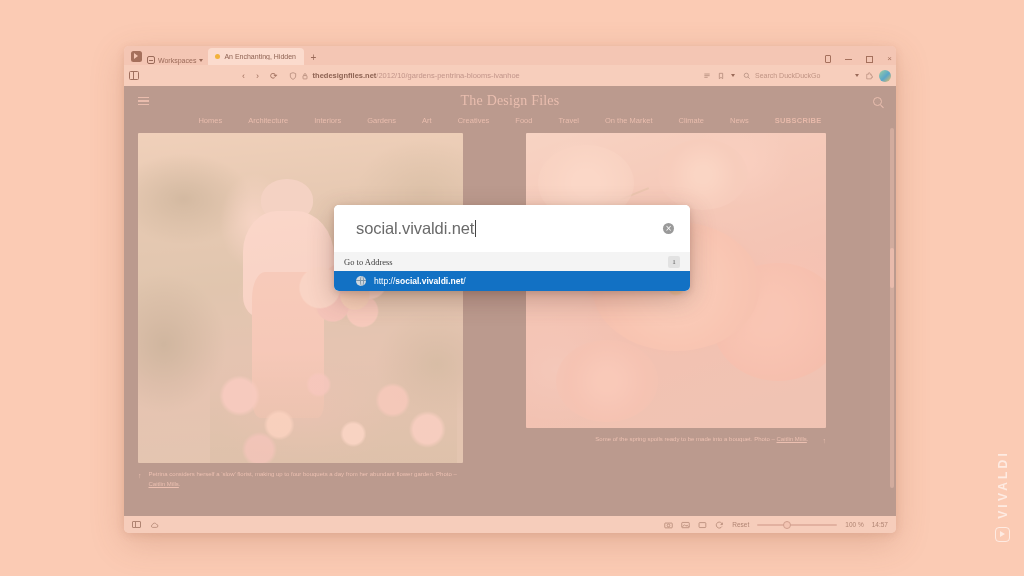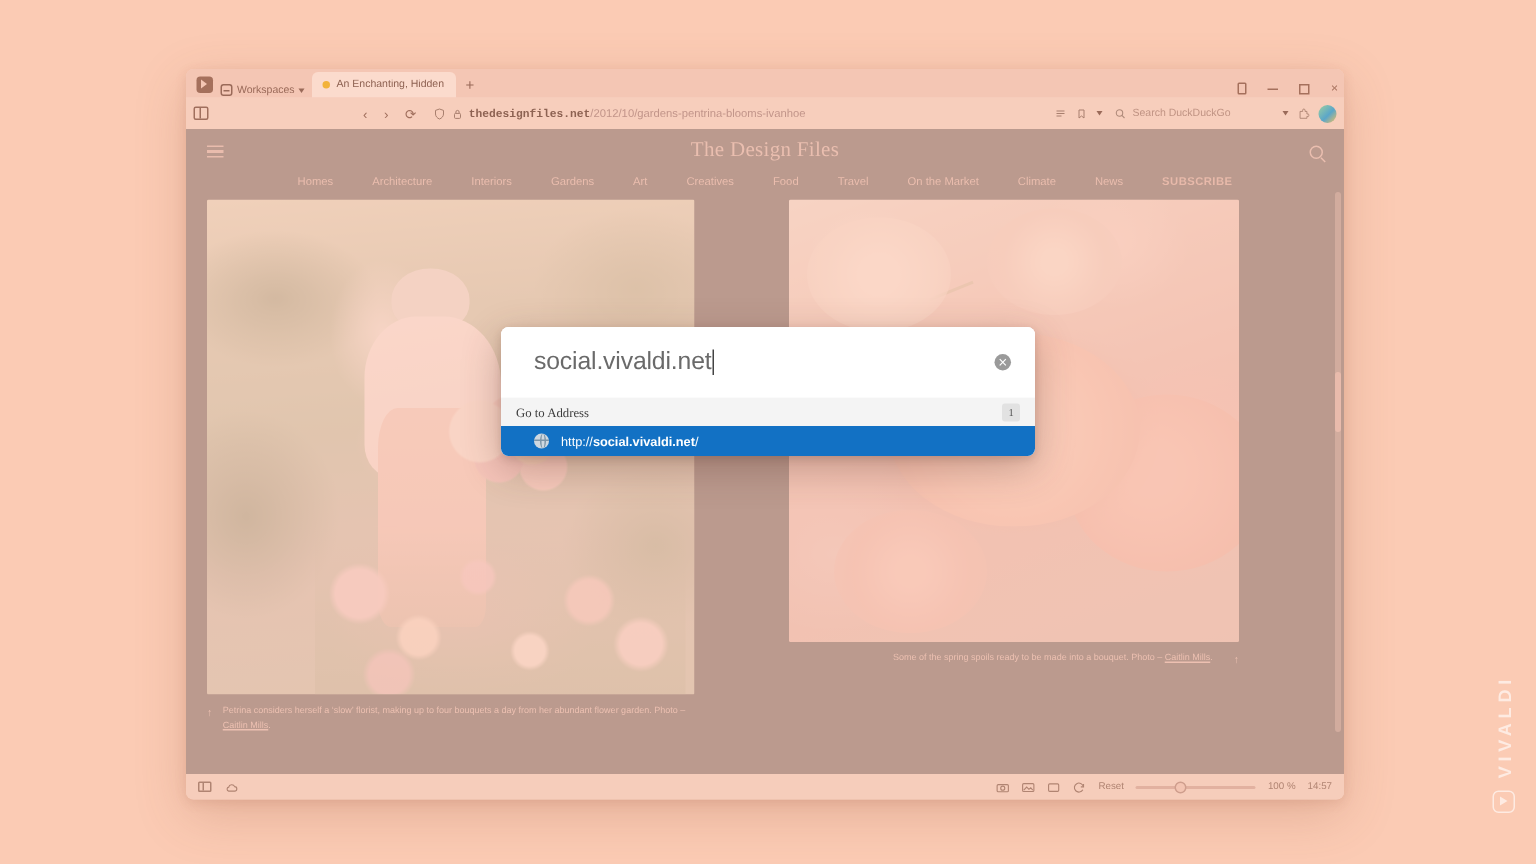--- a/index.html
+++ b/index.html
@@ -170,21 +170,21 @@
   #nav-group { display: flex; align-items: center; gap: 11px; margin-left: 96px; }
   #url-field {
     flex: 1;
     height: 14px;
     display: flex; align-items: center; gap: 4px;
     font-size: 7.5px;
     color: #c09484;
     margin-left: 4px;
   }
   #url-field .url-text { color: #c2958a; }
-  #url-field .url-text b { color: #8d6252; font-weight: 700; font-family: Liberation Mono, monospace; }
+  #url-field .url-text b { color: #8d6252; font-weight: 700; }
   #toolbar-right { display: flex; align-items: center; gap: 6px; }
   #search-field {
     display: flex; align-items: center; gap: 4px;
     width: 118px; height: 14px;
     font-size: 7px; color: #c09484;
     padding-left: 2px;
   }
   .mini-icon { width: 8px; height: 8px; flex: none; }
   #profile-avatar {
     width: 12px; height: 12px; border-radius: 50%;
@@ -401,21 +401,21 @@
   }
   #zoom-slider .knob {
     position: absolute; left: 26px; top: -3px;
     width: 8px; height: 8px; border-radius: 50%;
     background: #f3c4b2; border: 1px solid #cf9e8d;
   }
 
   
   #url-popup {
     position: absolute;
-    left: 210px; top: 132px;
+    left: 210px; top: 119px;
     width: 356px;
     background: #fff;
     border-radius: 5px;
     box-shadow: 0 8px 26px rgba(90,50,40,.32), 0 2px 6px rgba(90,50,40,.18);
     overflow: hidden;
     z-index: 30;
   }
   #url-popup-input-row {
     height: 47px;
     display: flex; align-items: center;

